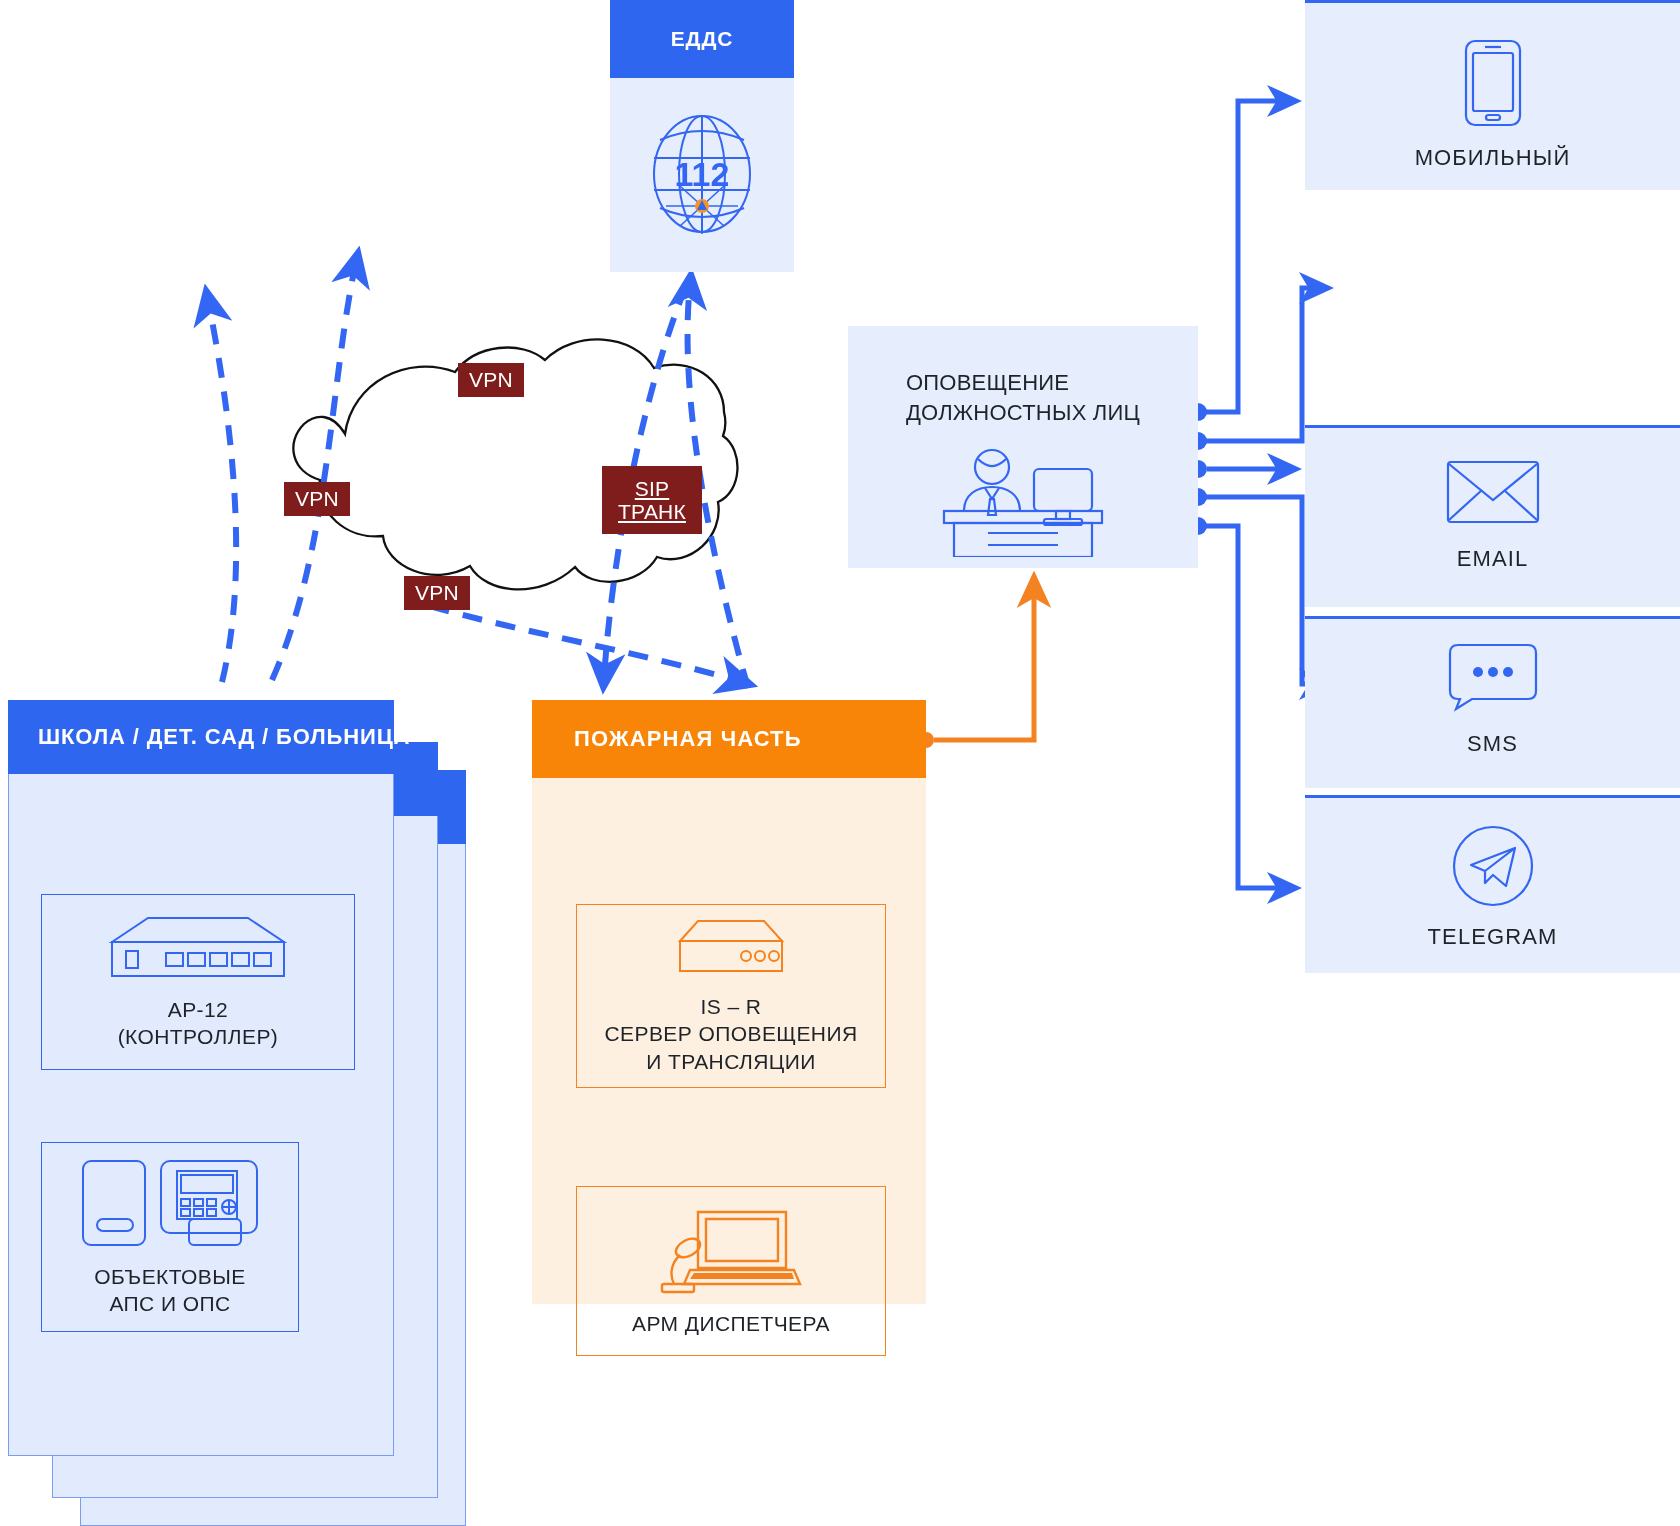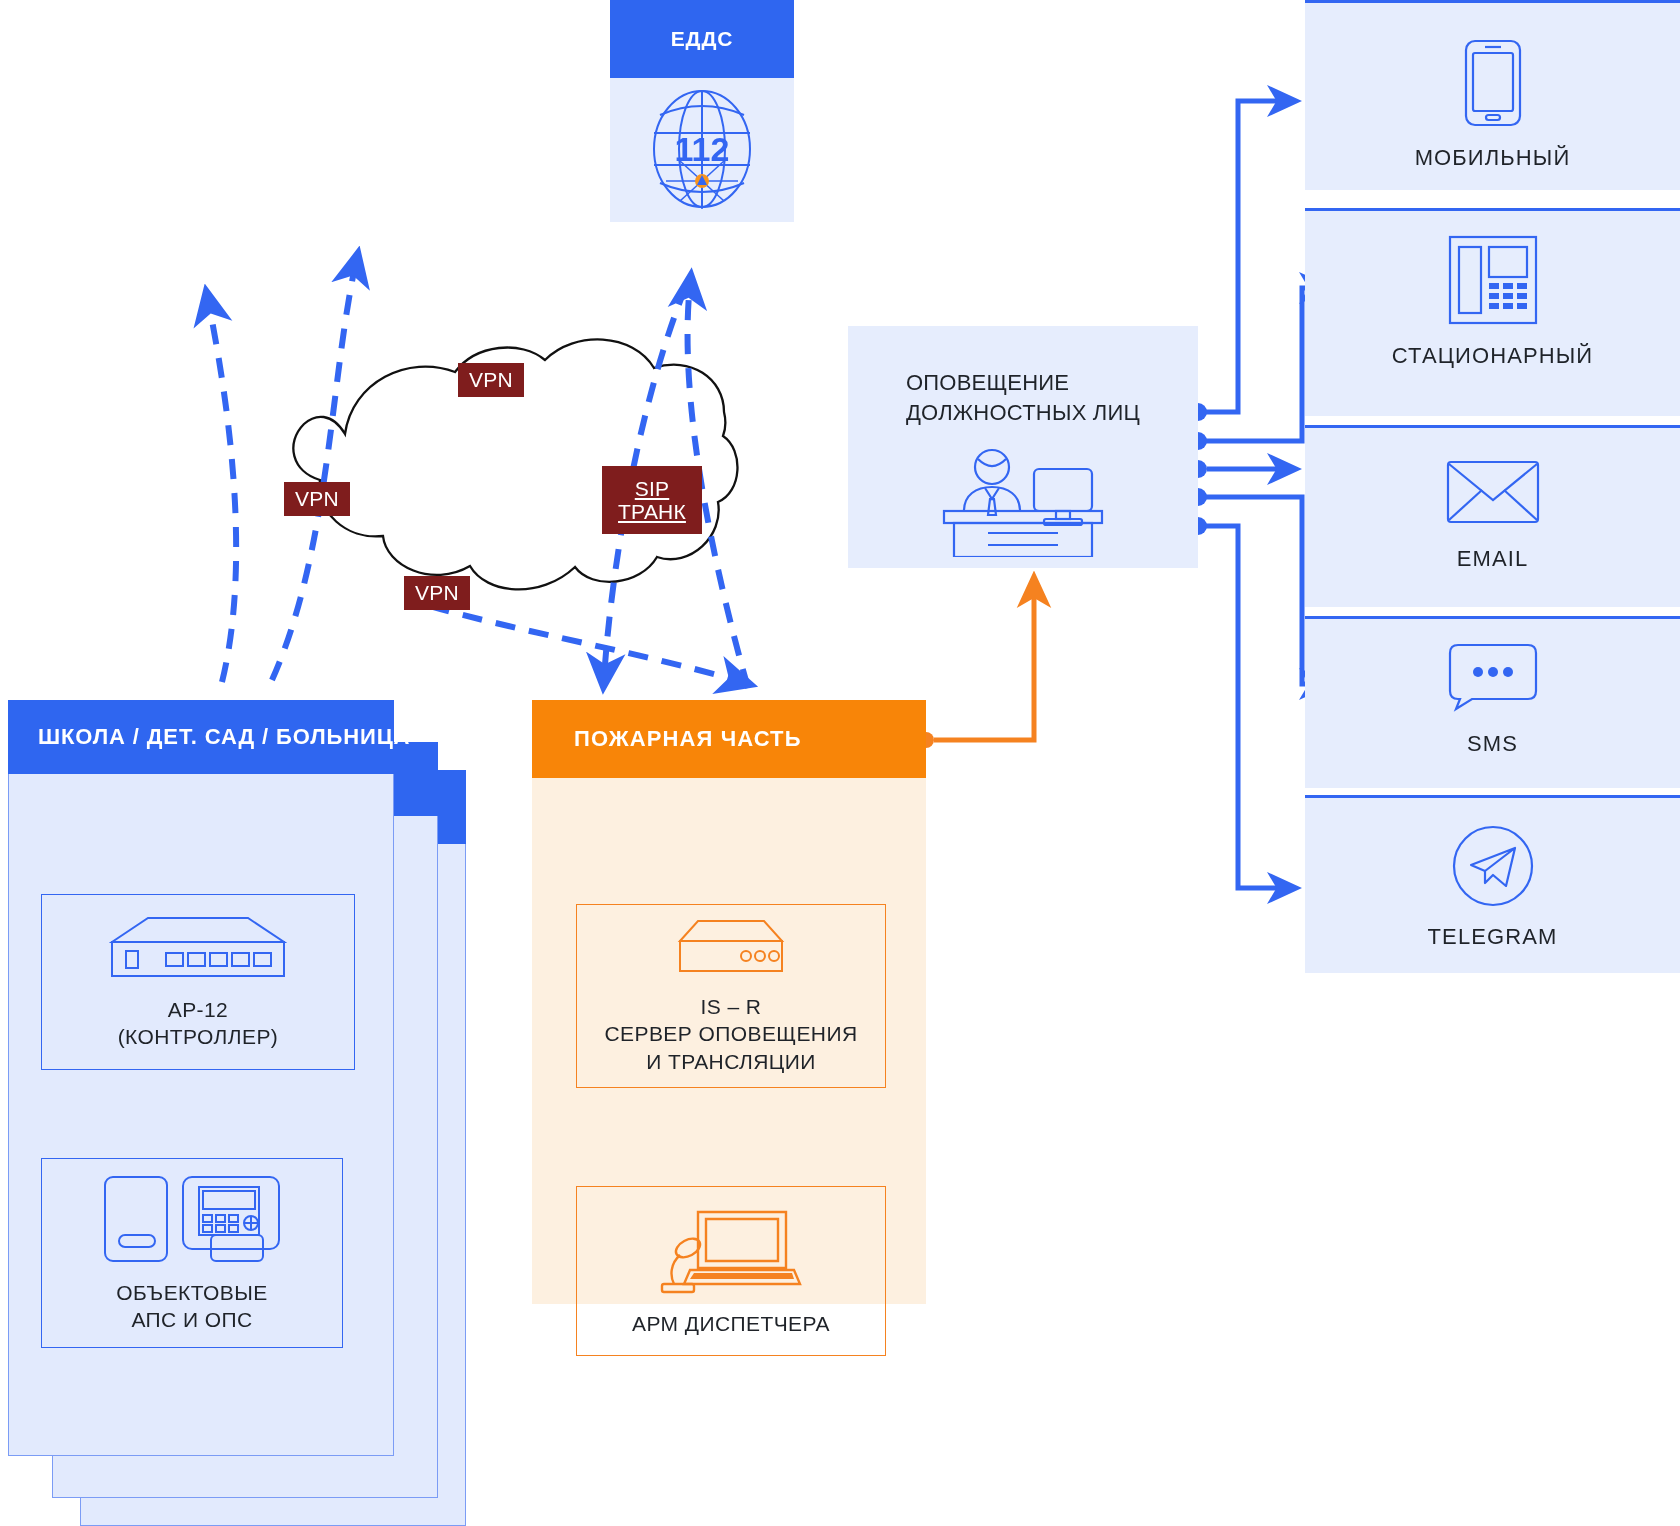--- a/index.html
+++ b/index.html
@@ -11,21 +11,21 @@
   .panel-head{
     box-sizing:border-box;width:100%;
     color:#ffffff;font-weight:bold;letter-spacing:.04em;
     display:flex;align-items:center;
   }
   .panel-body{box-sizing:border-box;width:100%;}
 
   
   .org{width:184px;}
   .org .panel-head{height:78px;background:#2f66f0;justify-content:center;font-size:21px;}
-  .org .panel-body{height:144px;background:#e6edfd;display:flex;align-items:center;justify-content:center;}
+  .org .panel-body{height:194px;background:#e6edfd;display:flex;align-items:center;justify-content:center;}
 
   
   .stack{position:absolute;box-sizing:border-box;}
   .stack .sh{background:#2f66f0;height:74px;box-sizing:border-box;}
   .stack .sb{background:#e2eafd;border:1px solid #7b9cf5;box-sizing:border-box;border-top:none;}
   .stack .sh-label{color:#fff;font-weight:bold;font-size:22px;letter-spacing:.04em;padding-left:30px;line-height:74px;white-space:nowrap;}
 
   .inner-box{box-sizing:border-box;border:1.6px solid #3366f2;background:transparent;
     display:flex;flex-direction:column;align-items:center;justify-content:center;}
   .inner-box.orange{border-color:#f58220;}
@@ -196,21 +196,21 @@
             <rect x="132" y="39" width="17" height="13"></rect>
             <rect x="154" y="39" width="17" height="13"></rect>
           </g>
         </svg>
         <div class="inner-label">
           <div>АР-12</div>
           <div>(КОНТРОЛЛЕР)</div>
         </div>
       </div>
 
-      <div class="inner-box" style="position:absolute;left:32px;top:384px;width:302px;height:190px;">
+      <div class="inner-box" style="position:absolute;left:32px;top:368px;width:258px;height:190px;">
         <svg width="186" height="92" viewBox="0 0 186 92">
           <g fill="none" stroke="#3366f2" stroke-width="2">
             <rect x="6" y="4" width="62" height="84" rx="8"></rect>
             <rect x="20" y="62" width="36" height="12" rx="6"></rect>
             <rect x="84" y="4" width="96" height="72" rx="9"></rect>
             <rect x="100" y="14" width="60" height="48"></rect>
             <rect x="104" y="18" width="52" height="18"></rect>
             <rect x="104" y="42" width="9" height="7"></rect>
             <rect x="117" y="42" width="9" height="7"></rect>
             <rect x="130" y="42" width="9" height="7"></rect>
@@ -300,41 +300,20 @@
       <g fill="none" stroke="#3366f2" stroke-width="2.2">
         <rect x="4" y="4" width="54" height="84" rx="9"></rect>
         <rect x="11" y="16" width="40" height="58" rx="2"></rect>
         <line x1="23" y1="10" x2="39" y2="10"></line>
         <rect x="24" y="78" width="14" height="5" rx="2.5"></rect>
       </g>
     </svg>
     <div class="chan-label" style="margin-top:16px;">МОБИЛЬНЫЙ</div>
   </div>
 
-  <div class="chan" style="left:1305px;top:208px;width:375px;height:208px;padding-top:22px;">
-    <svg width="94" height="94" viewBox="0 0 94 94">
-      <g fill="none" stroke="#3366f2" stroke-width="2.2">
-        <rect x="4" y="4" width="86" height="86"></rect>
-        <rect x="13" y="14" width="22" height="66"></rect>
-        <rect x="43" y="14" width="38" height="30"></rect>
-      </g>
-      <g fill="#3366f2">
-        <rect x="43" y="50" width="10" height="6"></rect>
-          <rect x="57" y="50" width="10" height="6"></rect>
-          <rect x="71" y="50" width="10" height="6"></rect>
-        <rect x="43" y="60" width="10" height="6"></rect>
-          <rect x="57" y="60" width="10" height="6"></rect>
-          <rect x="71" y="60" width="10" height="6"></rect>
-        <rect x="43" y="70" width="10" height="6"></rect>
-          <rect x="57" y="70" width="10" height="6"></rect>
-          <rect x="71" y="70" width="10" height="6"></rect>
-      </g>
-    </svg>
-    <div class="chan-label" style="margin-top:16px;">СТАЦИОНАРНЫЙ</div>
-  </div>
 
   <div class="chan" style="left:1305px;top:425px;width:375px;height:182px;padding-top:28px;">
     <svg width="98" height="72" viewBox="0 0 98 72">
       <g fill="none" stroke="#3366f2" stroke-width="2.2">
         <rect x="4" y="6" width="90" height="60" rx="3"></rect>
         <path d="M5,8 L49,44 L93,8"></path>
         <path d="M5,64 L38,34"></path>
         <path d="M93,64 L60,34"></path>
       </g>
     </svg>

